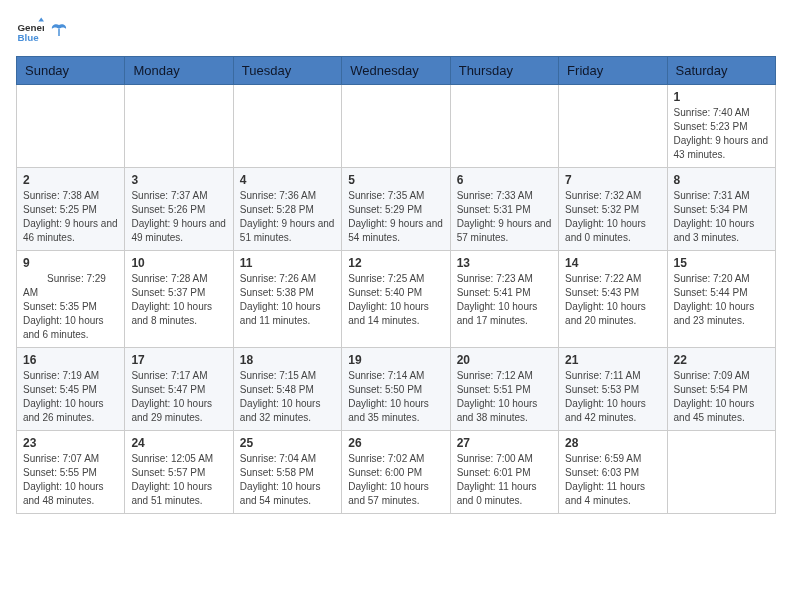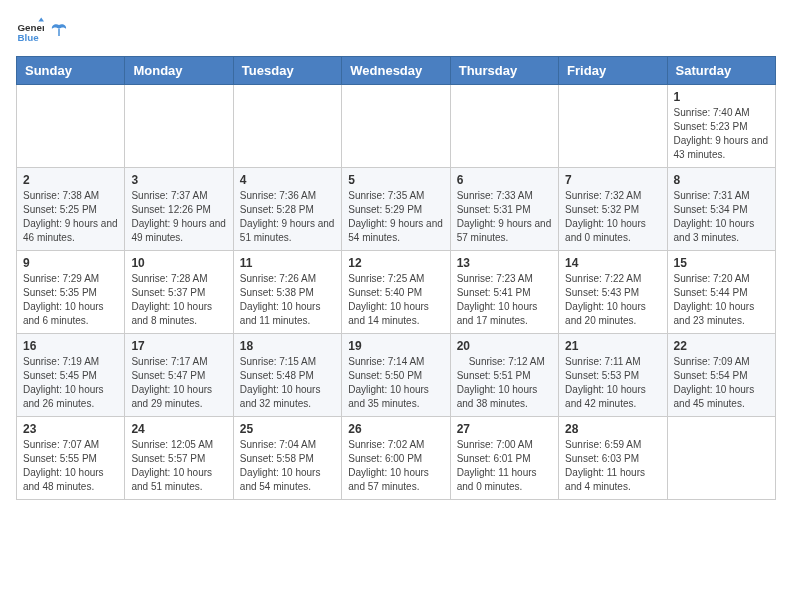--- a/index.html
+++ b/index.html
@@ -38,23 +38,23 @@
       font-size: 16px;
       color: #555;
     }
     .calendar {
       width: 100%;
       border-collapse: collapse;
       border: 1px solid #ccc;
     }
     .calendar th {
       background-color: #4a7fc1;
-      color: #ffffff;
+      color: #0f172a;
       font-size: 13px;
-      font-weight: bold;
+      font-weight: normal;
       padding: 6px 8px;
       text-align: left;
       border: 1px solid #3a6aa0;
     }
     .calendar td {
       vertical-align: top;
       border: 1px solid #ccc;
       padding: 5px 6px;
       width: 108px;
       min-height: 90px;
@@ -126,40 +126,40 @@
         <td class="empty-cell"></td>
         <td><span class="day-num">1</span><span class="day-info" style="white-space: pre-line;">Sunrise: 7:40 AM
 Sunset: 5:23 PM
 Daylight: 9 hours and 43 minutes.</span></td>
       </tr>
       <tr>
         <td><span class="day-num">2</span><span class="day-info" style="white-space: pre-line;">Sunrise: 7:38 AM
 Sunset: 5:25 PM
 Daylight: 9 hours and 46 minutes.</span></td>
         <td><span class="day-num">3</span><span class="day-info" style="white-space: pre-line;">Sunrise: 7:37 AM
-Sunset: 12:26 PM
+Sunset: 5:26 PM
 Daylight: 9 hours and 49 minutes.</span></td>
         <td><span class="day-num">4</span><span class="day-info" style="white-space: pre-line;">Sunrise: 7:36 AM
 Sunset: 5:28 PM
 Daylight: 9 hours and 51 minutes.</span></td>
         <td><span class="day-num">5</span><span class="day-info" style="white-space: pre-line;">Sunrise: 7:35 AM
 Sunset: 5:29 PM
 Daylight: 9 hours and 54 minutes.</span></td>
         <td><span class="day-num">6</span><span class="day-info" style="white-space: pre-line;">Sunrise: 7:33 AM
 Sunset: 5:31 PM
 Daylight: 9 hours and 57 minutes.</span></td>
         <td><span class="day-num">7</span><span class="day-info" style="white-space: pre-line;">Sunrise: 7:32 AM
 Sunset: 5:32 PM
 Daylight: 10 hours and 0 minutes.</span></td>
         <td><span class="day-num">8</span><span class="day-info" style="white-space: pre-line;">Sunrise: 7:31 AM
 Sunset: 5:34 PM
 Daylight: 10 hours and 3 minutes.</span></td>
       </tr>
       <tr>
-        <td><span class="day-num">9</span><span class="day-info" style="white-space: pre-line;">Sunrise: 7:29 AM
+        <td><span class="day-num">9</span><span class="day-info" style="white-space: pre-line; margin-left: 24px;">Sunrise: 7:29 AM
 Sunset: 5:35 PM
 Daylight: 10 hours and 6 minutes.</span></td>
         <td><span class="day-num">10</span><span class="day-info" style="white-space: pre-line;">Sunrise: 7:28 AM
 Sunset: 5:37 PM
 Daylight: 10 hours and 8 minutes.</span></td>
         <td><span class="day-num">11</span><span class="day-info" style="white-space: pre-line;">Sunrise: 7:26 AM
 Sunset: 5:38 PM
 Daylight: 10 hours and 11 minutes.</span></td>
         <td><span class="day-num">12</span><span class="day-info" style="white-space: pre-line;">Sunrise: 7:25 AM
 Sunset: 5:40 PM
@@ -180,21 +180,21 @@
 Daylight: 10 hours and 26 minutes.</span></td>
         <td><span class="day-num">17</span><span class="day-info" style="white-space: pre-line;">Sunrise: 7:17 AM
 Sunset: 5:47 PM
 Daylight: 10 hours and 29 minutes.</span></td>
         <td><span class="day-num">18</span><span class="day-info" style="white-space: pre-line; text-align: center;">Sunrise: 7:15 AM
 Sunset: 5:48 PM
 Daylight: 10 hours and 32 minutes.</span></td>
         <td><span class="day-num">19</span><span class="day-info" style="white-space: pre-line; margin-top: 43px;">Sunrise: 7:14 AM
 Sunset: 5:50 PM
 Daylight: 10 hours and 35 minutes.</span></td>
-        <td><span class="day-num">20</span><span class="day-info" style="white-space: pre-line; margin-left: 12px;">Sunrise: 7:12 AM
+        <td><span class="day-num">20</span><span class="day-info" style="white-space: pre-line;">Sunrise: 7:12 AM
 Sunset: 5:51 PM
 Daylight: 10 hours and 38 minutes.</span></td>
         <td><span class="day-num">21</span><span class="day-info" style="white-space: pre-line;">Sunrise: 7:11 AM
 Sunset: 5:53 PM
 Daylight: 10 hours and 42 minutes.</span></td>
         <td><span class="day-num">22</span><span class="day-info" style="white-space: pre-line; margin-top: 26px;">Sunrise: 7:09 AM
 Sunset: 5:54 PM
 Daylight: 10 hours and 45 minutes.</span></td>
       </tr>
       <tr>

